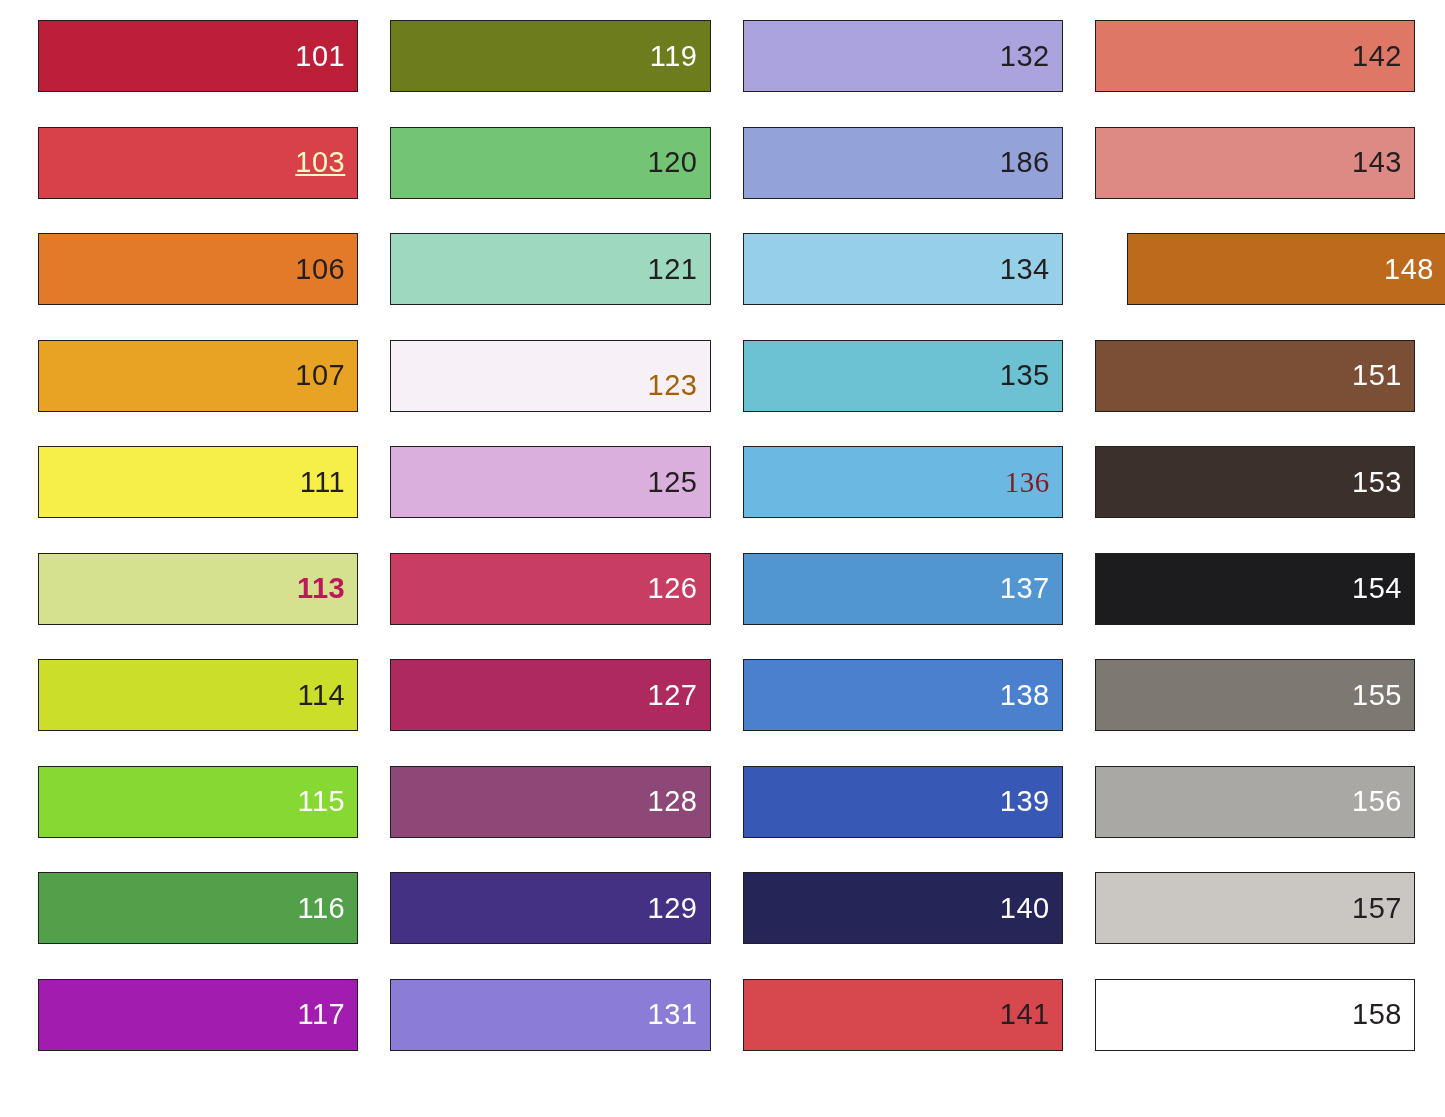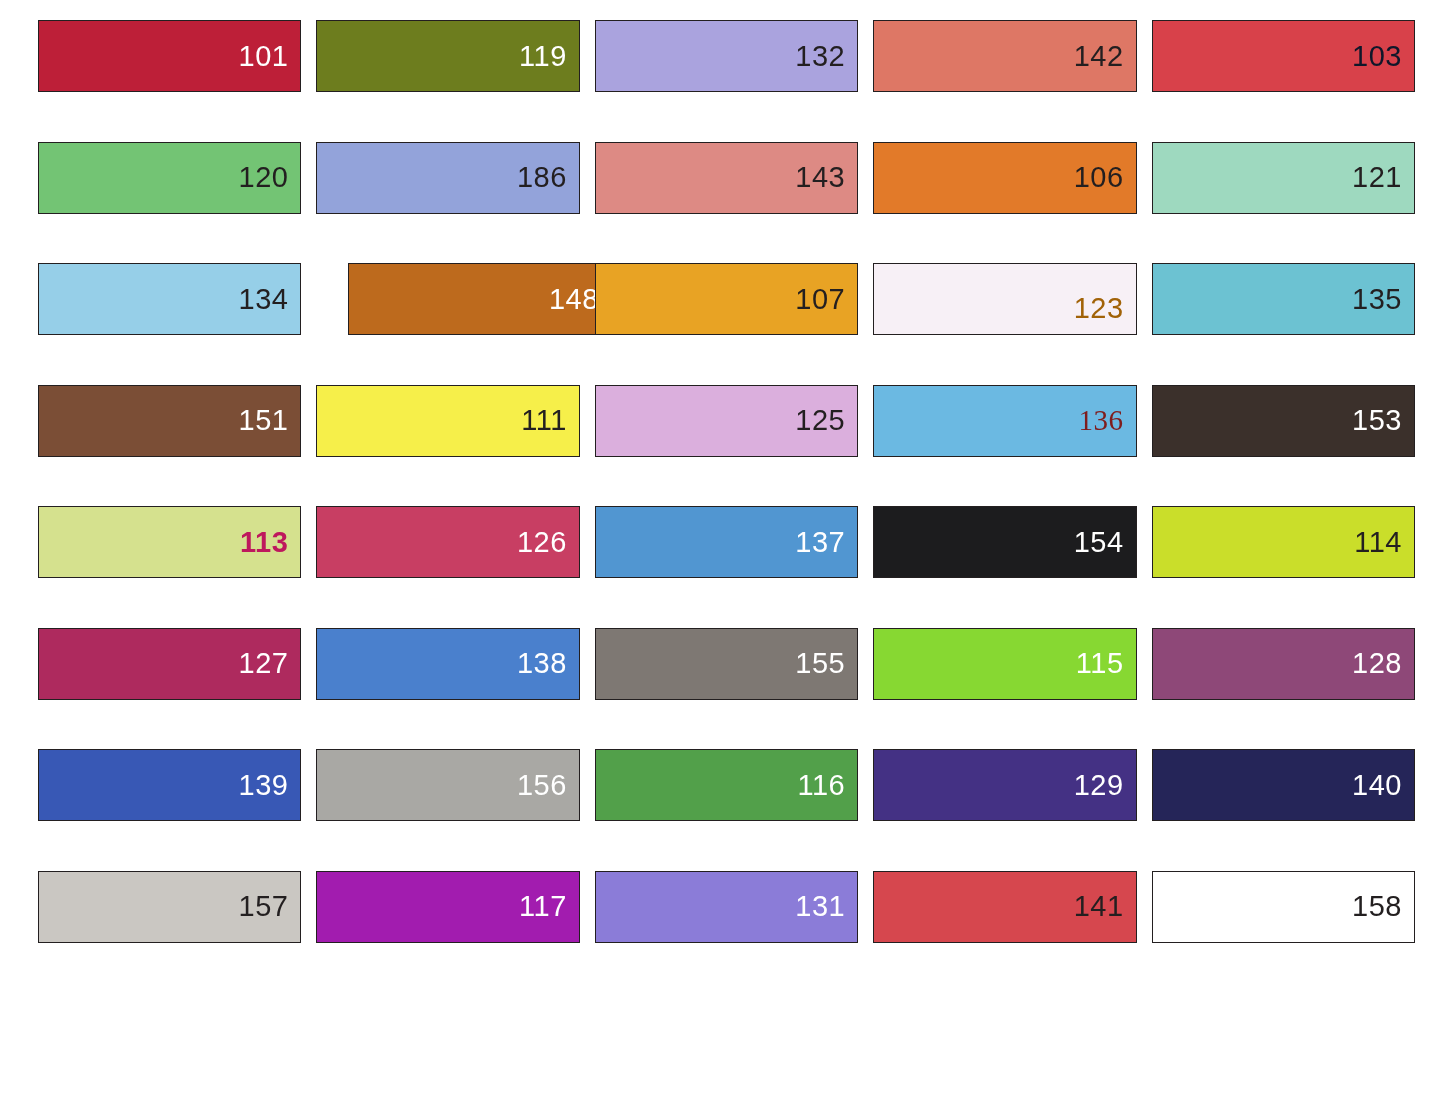--- a/index.html
+++ b/index.html
@@ -11,27 +11,26 @@
     width: 1445px;
     height: 1117px;
     font-family: "Liberation Sans", sans-serif;
     overflow: hidden;
   }
   #swatch-grid {
     position: relative;
     width: 1445px;
     height: 817px;
     display: grid;
-    grid-template-columns: repeat(5, 1fr);
+    grid-template-columns: repeat(4, 1fr);
     grid-auto-rows: 106.5px;
     column-gap: 32px;
     row-gap: 0px;
     padding: 20px 30px 0 38px;
     box-sizing: border-box;
-    gap: 15px;
   }
   .swatch-cell {
     position: relative;
     height: 106.5px;
   }
   .swatch {
     position: relative;
     box-sizing: border-box;
     width: 100%;
     height: 72px;
@@ -69,21 +68,21 @@
         <span class="swatch-label" style="color: rgb(35, 31, 32);">132</span>
       </div>
     </div>
     <div class="swatch-cell">
       <div class="swatch" style="background: rgb(222, 119, 101); border-color: rgb(35, 31, 32);">
         <span class="swatch-label" style="color: rgb(35, 31, 32);">142</span>
       </div>
     </div>
     <div class="swatch-cell">
       <div class="swatch" style="background: rgb(216, 65, 74); border-color: rgb(35, 31, 32);">
-        <span class="swatch-label" style="color: #0f172a;">103</span>
+        <span class="swatch-label" style="color: #fef9c3; text-decoration: underline;">103</span>
       </div>
     </div>
     <div class="swatch-cell">
       <div class="swatch" style="background: rgb(115, 196, 116); border-color: rgb(35, 31, 32);">
         <span class="swatch-label" style="color: rgb(35, 31, 32);">120</span>
       </div>
     </div>
     <div class="swatch-cell">
       <div class="swatch" style="background: rgb(147, 163, 218); border-color: rgb(35, 31, 32);">
         <span class="swatch-label" style="color: rgb(35, 31, 32);">186</span>

